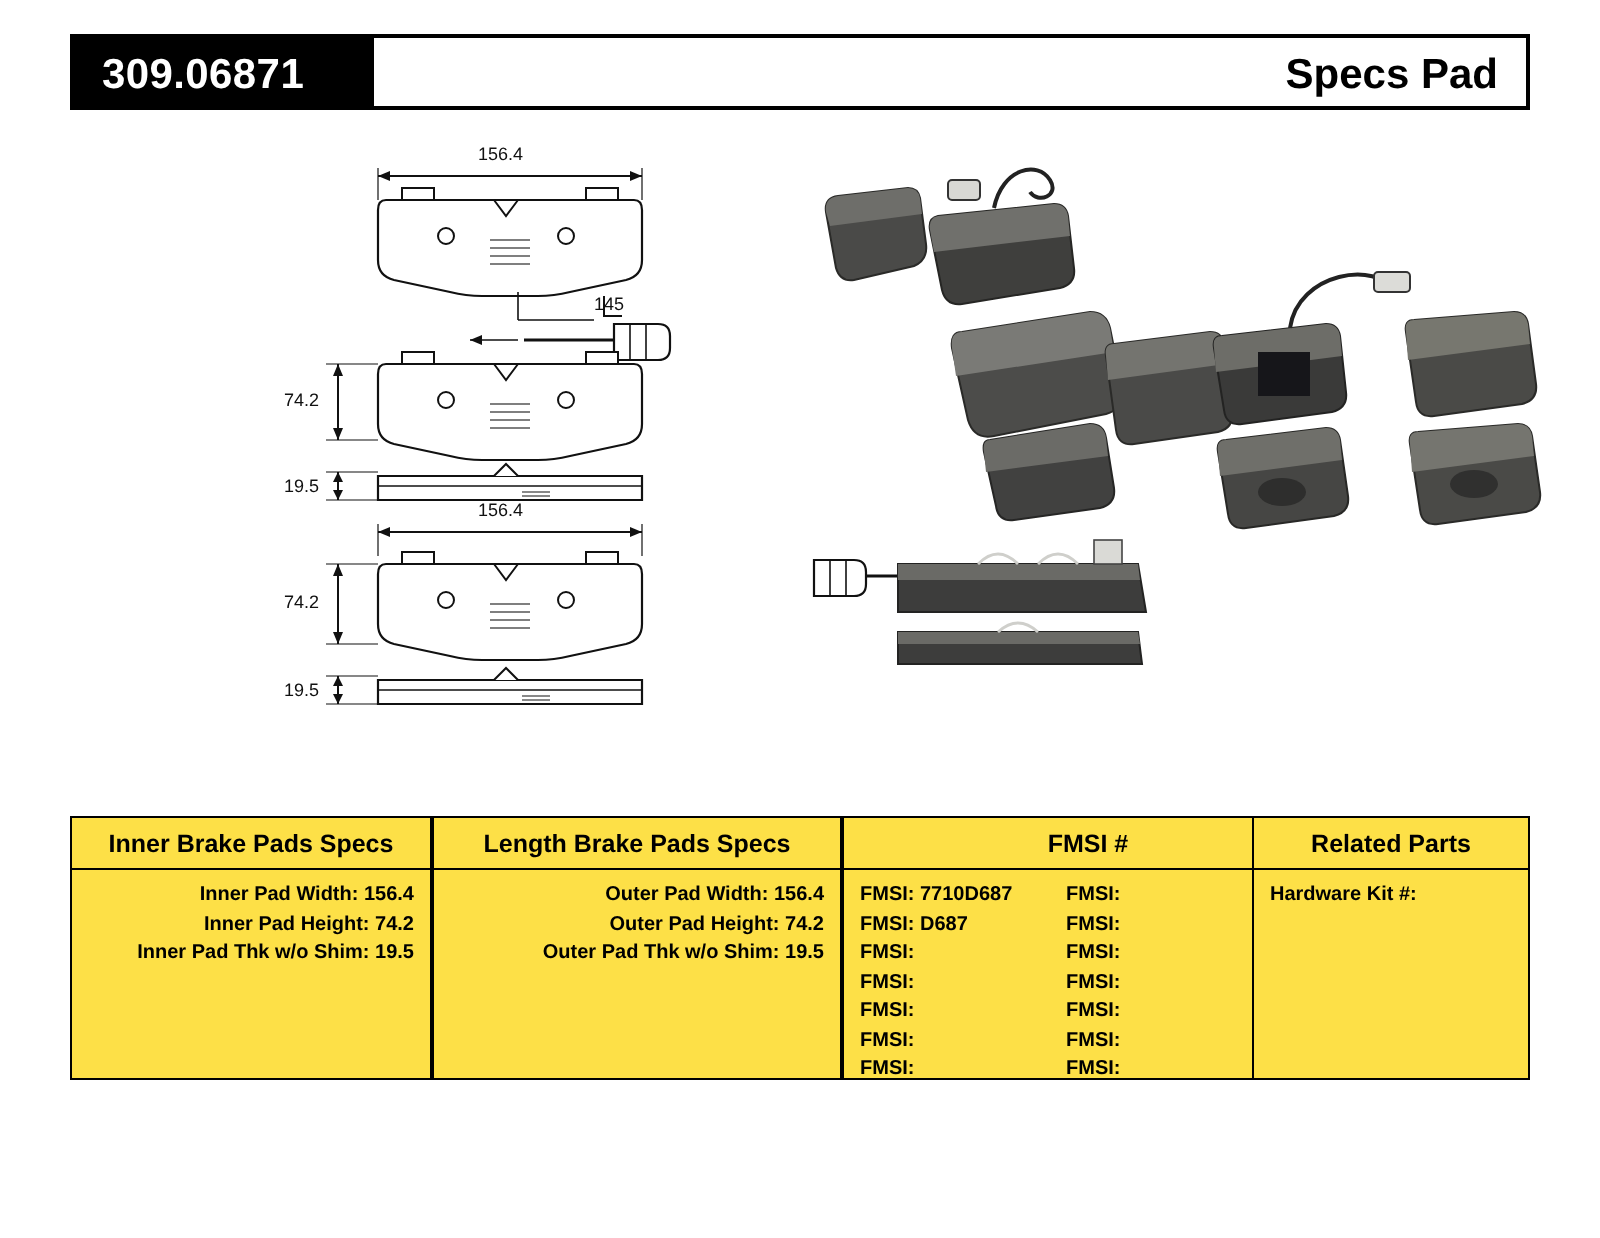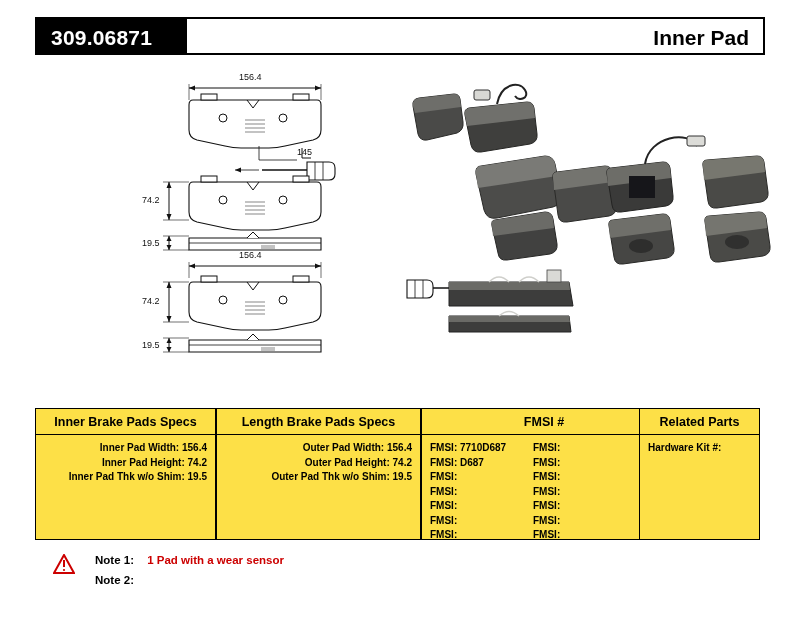--- a/index.html
+++ b/index.html
@@ -71,21 +71,21 @@
   .spec-col {
     position: absolute;
     top: 0;
     border: 1px solid #000;
     height: 132px;
     background: #fde047;
   }
   .col-inner  { left: 0px;   width: 181px; }
   .col-outer  { left: 181px; width: 205px; }
   .col-fmsi   { left: 386px; width: 246px; }
-  .col-rel    { left: 604px; width: 121px; }
+  .col-rel    { left: 591px; width: 139px; }
 
   .spec-head {
     height: 26px;
     border-bottom: 1px solid #000;
     display: flex;
     align-items: center;
     justify-content: center;
     font-size: 12.5px;
     font-weight: bold;
     white-space: nowrap;
@@ -156,21 +156,21 @@
   }
 </style>
 </head>
 <body>
 
 <div class="page">
 
   <div class="header">
     <div class="header-left"></div>
     <div class="header-partno">309.06871</div>
-    <div class="header-title">Inner Pad</div>
+    <div class="header-title">Specs Pad</div>
   </div>
 
   <div class="drawings">
 
     <svg width="730" height="335" viewBox="0 0 730 335">
       <g stroke="#111" fill="none" stroke-width="1">
 
         <line x1="140" y1="28" x2="272" y2="28"></line>
         <path d="M140,28 l6,-2.5 l0,5 z" fill="#111" stroke="none"></path>
         <path d="M272,28 l-6,-2.5 l0,5 z" fill="#111" stroke="none"></path>
@@ -428,30 +428,14 @@
     </div>
 
     <div class="spec-col col-rel">
       <div class="spec-head">Related Parts</div>
       <div class="spec-body">
         <div class="rel-line">Hardware Kit #:</div>
       </div>
     </div>
   </div>
 
-  <div class="notes">
-    <svg class="warn-icon" viewBox="0 0 22 20">
-      <path d="M11,1 L21,19 L1,19 Z" fill="#ffffff" stroke="#cc0000" stroke-width="2"></path>
-      <path d="M11,6 L11,13" stroke="#cc0000" stroke-width="2"></path>
-      <circle cx="11" cy="16" r="1.1" fill="#cc0000"></circle>
-    </svg>
-
-    <div class="note-row note1">
-      <span class="note-label">Note 1:</span>
-      <span class="note-value">1 Pad with a wear sensor</span>
-    </div>
-    <div class="note-row note2">
-      <span class="note-label">Note 2:</span>
-      <span class="note-value"></span>
-    </div>
-  </div>
 
 </div>
 
 </body></html>

